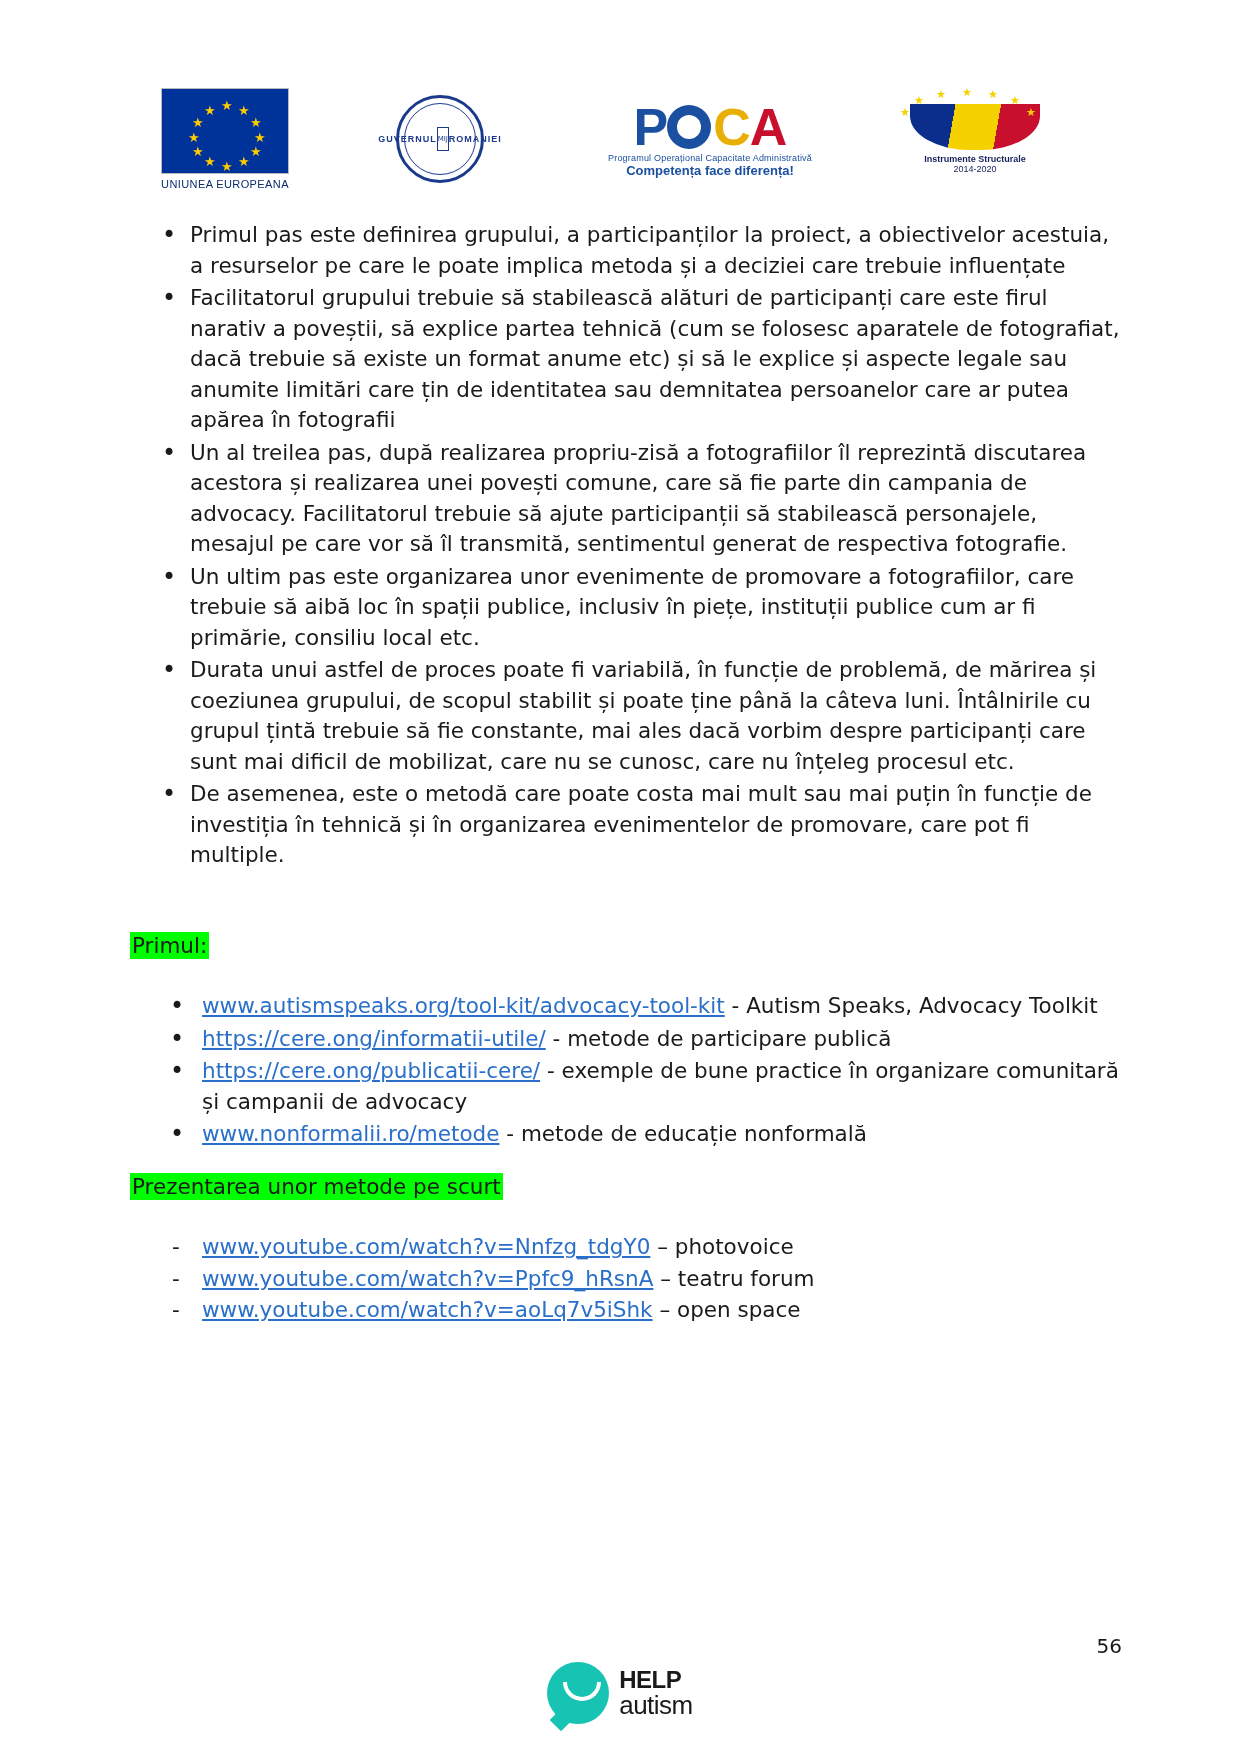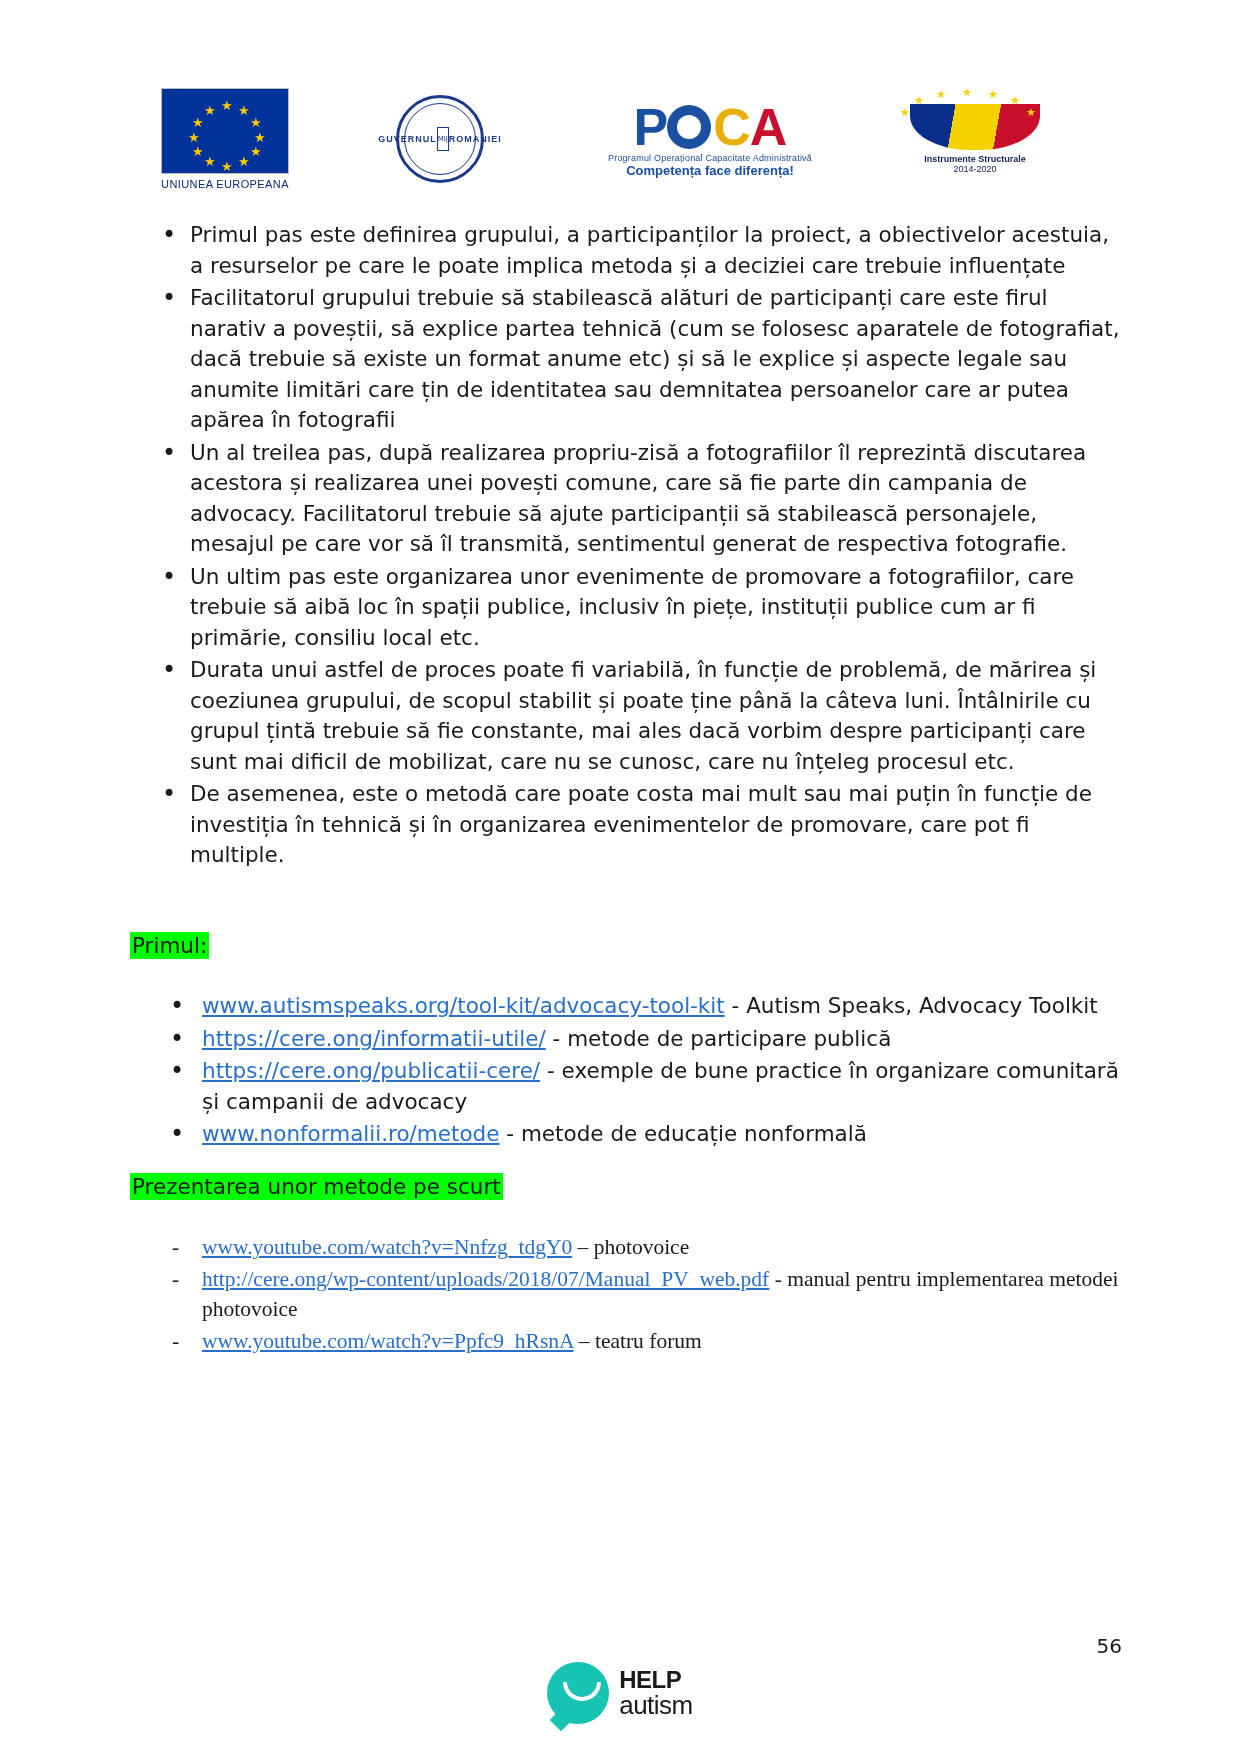--- a/index.html
+++ b/index.html
@@ -215,21 +215,20 @@
 
   ul.dashes {
     list-style: none;
     margin: 0;
     padding: 0;
   }
   ul.dashes > li {
     position: relative;
     padding-left: 72px;
     margin-bottom: 1px;
-    font-family: Liberation Serif, serif;
   }
   ul.dashes > li::before {
     content: "-";
     position: absolute;
     left: 42px;
     top: 0;
   }
 
   a.link {
     color: #2a6fc9;
@@ -389,24 +388,24 @@
       <span class="hl">Prezentarea unor metode pe scurt</span>
     </div>
 
     <div class="spacer-20"></div>
 
     <ul class="dashes">
       <li>
         <a class="link" href="#">www.youtube.com/watch?v=Nnfzg_tdgY0</a><span> – photovoice</span>
       </li>
       <li>
-        <a class="link" href="#">http://cere.ong/wp-content/uploads/2018/07/Manual_PV_web.pdf</a><span> - manual pentru implementarea metodei photovoice</span>
-      </li>
-      <li>
         <a class="link" href="#">www.youtube.com/watch?v=Ppfc9_hRsnA</a><span> – teatru forum</span>
+      </li>
+      <li>
+        <a class="link" href="#">www.youtube.com/watch?v=aoLq7v5iShk</a><span> – open space</span>
       </li>
     </ul>
 
   </div>
 
   <div class="page-number">56</div>
 
   <div class="footer-logo">
     <div class="help-mark"></div>
     <div class="help-text">

